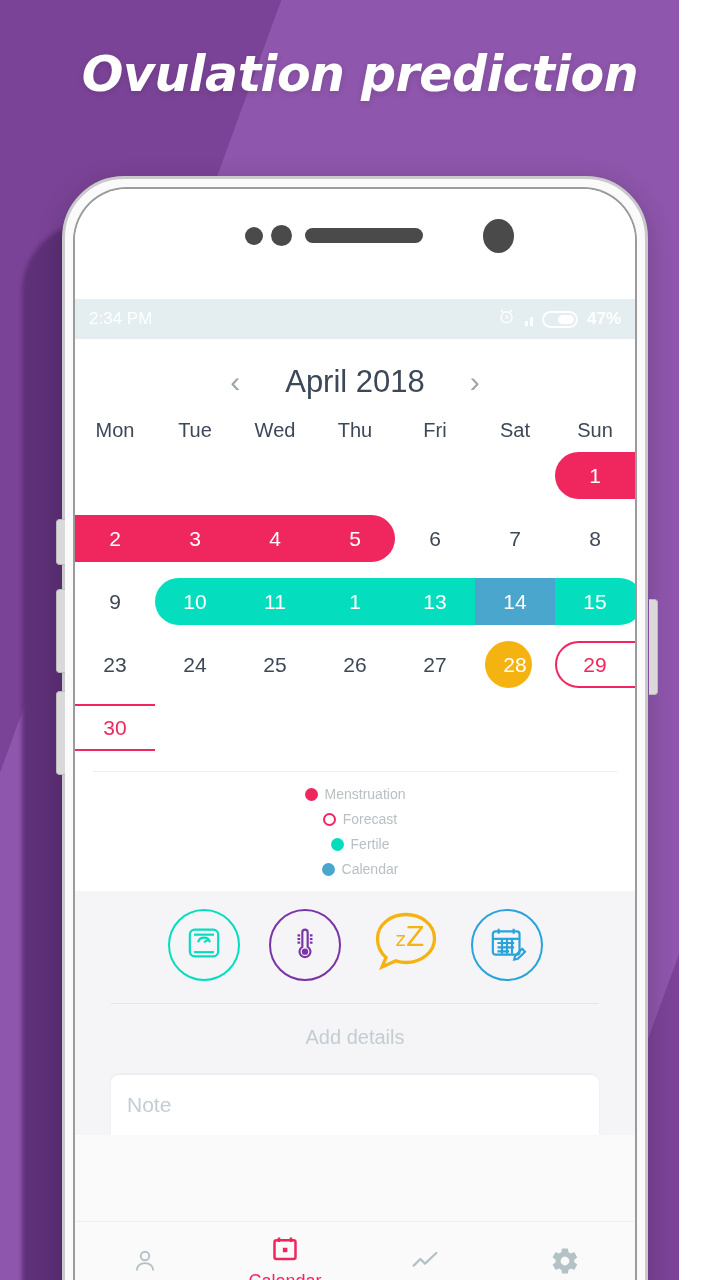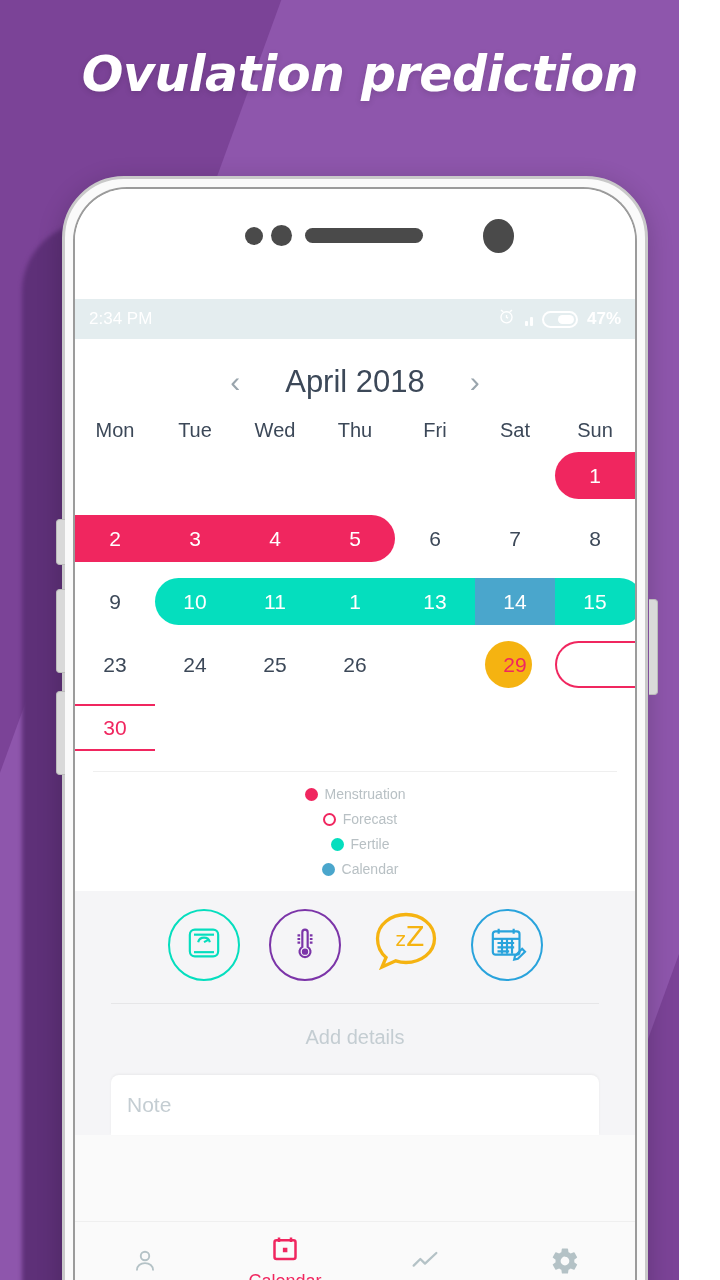--- a/index.html
+++ b/index.html
@@ -333,20 +333,21 @@
             </div>
 
 
             <div class="week">
               <div class="today-dot" style="left:73.2%; top:8px;"></div>
               <div class="outline-band ol-left" style="left:85.72%; right:-8px;"></div>
               <div class="cell">23</div>
               <div class="cell">24</div>
               <div class="cell">25</div>
               <div class="cell">26</div>
+              <div class="cell">27</div>
               <div class="cell today">28</div>
               <div class="cell forecast-txt">29</div>
             </div>
 
             <div class="week">
               <div class="outline-band ol-plain" style="left:-8px; right:85.72%;"></div>
               <div class="cell forecast-txt">30</div>
               <div class="cell blank"></div>
               <div class="cell blank"></div>
               <div class="cell blank"></div>

